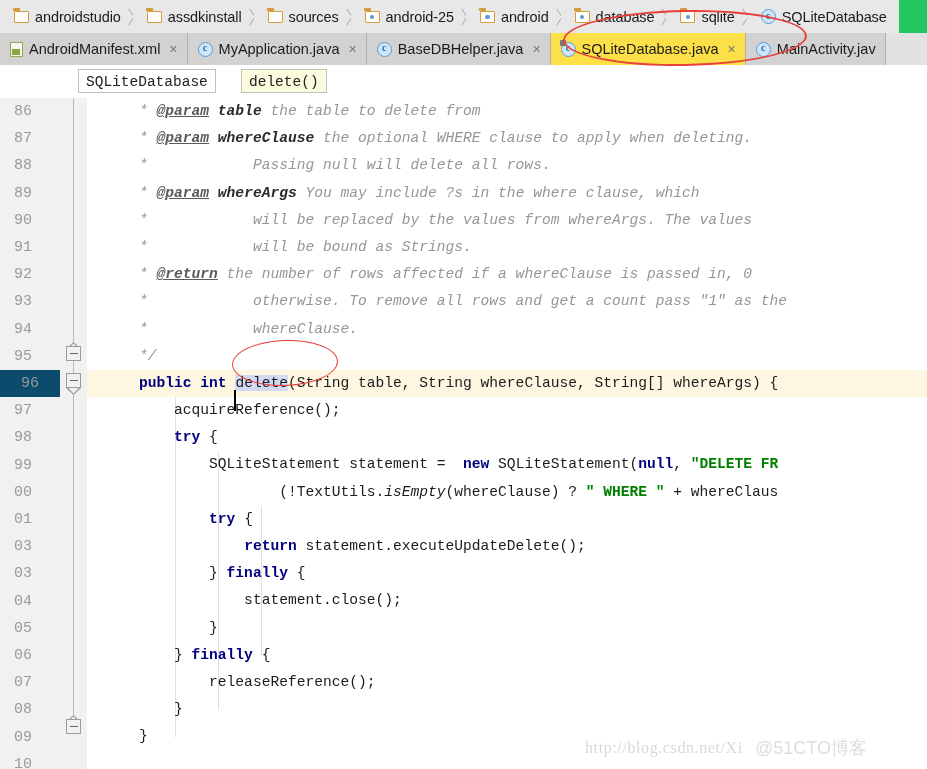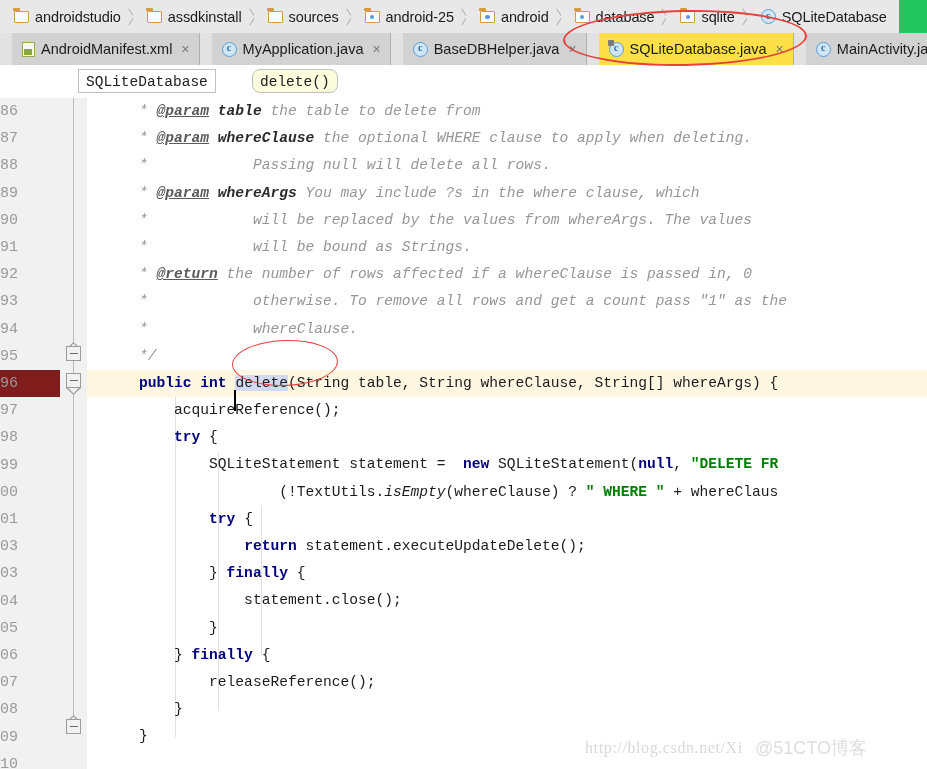--- a/index.html
+++ b/index.html
@@ -93,21 +93,20 @@
   }
   .tab {
     display: flex; align-items: center;
     padding: 0 9px 0 10px;
     gap: 6px;
     font-size: 14.5px;
     color: #1b1b1b;
     background: #d2d2d2;
     border-right: 1px solid #b0b0b0;
     position: relative;
-    margin-left: 12px;
   }
   .tab.active { background: #fde047; }
   .tab .tclose {
     font-size: 14px; color: #777; margin-left: 3px;
     line-height: 1;
   }
   .ico-xml {
     width: 13px; height: 15px; flex: none; position: relative;
     background: #f6f6f6; border: 1.2px solid #9aa84b;
     box-sizing: border-box;
@@ -129,21 +128,21 @@
     height: 24px; line-height: 24px;
     padding: 0 7px;
     border: 1px solid #c0c0c0;
     font-family: "Liberation Mono", monospace;
     font-size: 14.5px;
     color: #222;
     background: #ffffff;
     box-sizing: border-box;
   }
   .struct-chip.cls { left: 78px; }
-  .struct-chip.mth { left: 252px; background: #fbfbdd; border-radius: 8px; }
+  .struct-chip.mth { left: 241px; background: #fbfbdd; }
 
   
   .editor {
     position: absolute; left: 0; top: 98px;
     width: 927px; height: 671px;
     background: #ffffff;
     overflow: hidden;
   }
   .gutter {
     position: absolute; left: 0; top: 0;
@@ -169,26 +168,26 @@
     line-height: 27.2px;
     white-space: pre;
     font-family: "Liberation Mono", monospace;
     font-size: 14.6px;
   }
   .row.hl { background: #fdf7e2; }
 
   .lnum {
     position: absolute; left: 0; width: 46px;
     height: 27.2px; line-height: 27.2px;
-    text-align: left;
+    text-align: center;
     font-family: "Liberation Mono", monospace;
     font-size: 15px;
     color: #9a9a9a;
   }
-  .gutter .glow { background: #7f1d1d; }
+  .gutter .glow { background: #0c4a6e; }
 
   .code {
     padding-left: 17px;
     color: #1c1c1c;
   }
 
   
   .kw   { color: #00007f; font-weight: bold; }
   .str  { color: #008000; font-weight: bold; }
   .cmt  { color: #969696; font-style: italic; }

